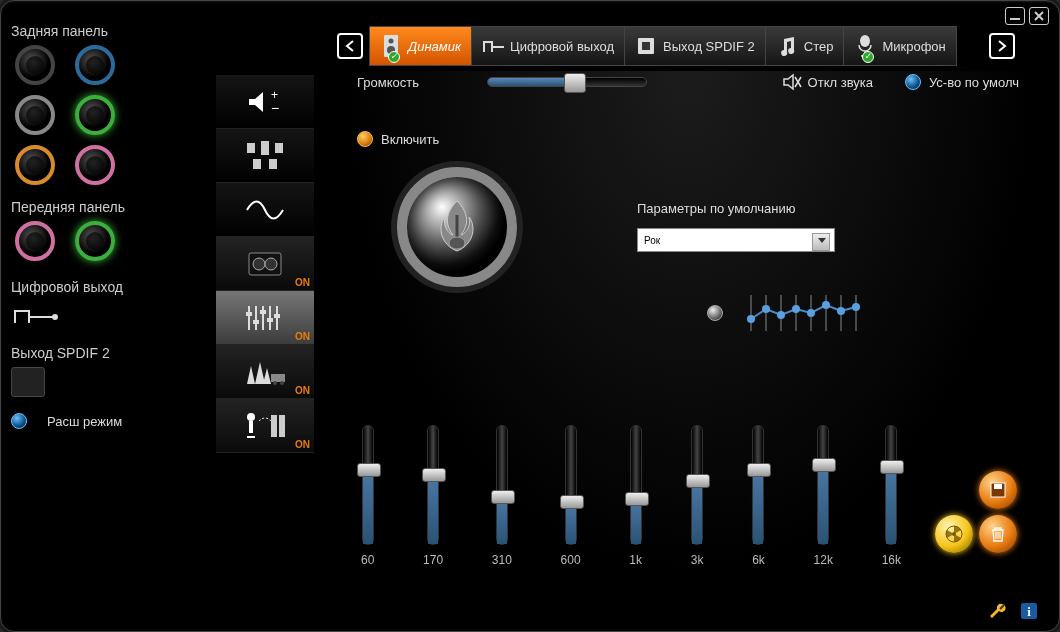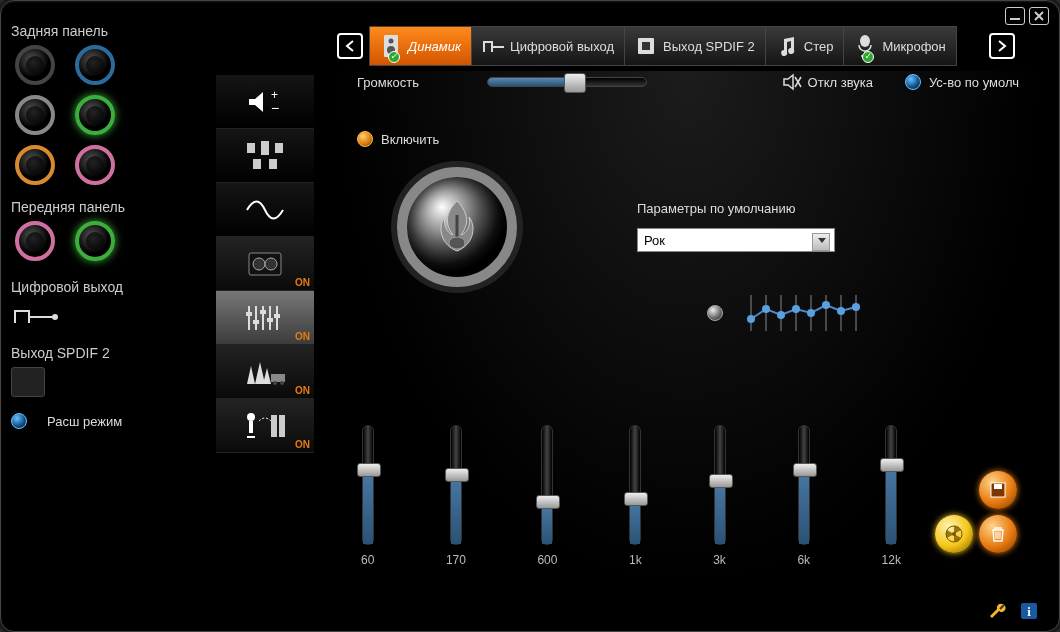--- a/index.html
+++ b/index.html
@@ -80,21 +80,21 @@
   .enable-row { margin-top:40px; display:flex; align-items:center; gap:8px;}
   .disc {
     width:120px; height:120px; border-radius:50%; margin-top:20px; margin-left:40px;
     background: radial-gradient(circle at 35% 30%, #fff 0%, #c8c8c8 12%, #555 40%, #111 60%, #000 70%);
     border:10px solid #888; box-shadow: 0 0 0 6px #222, inset 0 0 20px #000;
     display:flex; align-items:center; justify-content:center;
   }
   .params { position:absolute; top:130px; left:300px; }
   .select {
     width:198px; height:24px; background:#fff; color:#000; border:1px solid #888; display:flex;align-items:center;
-    padding:0 6px; margin-top:12px; font-size:13px; position:relative; cursor:pointer;
+    padding:0 6px; margin-top:12px; font-size:10px; position:relative; cursor:pointer;
   }
   .select::after{ content:""; position:absolute; right:4px; top:4px; width:16px; height:16px; background:linear-gradient(#eee,#bbb); border:1px solid #999;}
   .select .caret{ position:absolute; right:8px; top:9px; width:0;height:0;border-left:4px solid transparent;border-right:4px solid transparent;border-top:5px solid #333; z-index:2;}
   .graphic-eq-mini {
     position:absolute; top:220px; left:370px; display:flex; align-items:center; gap:18px;
   }
   .mini-radio { width:16px;height:16px;border-radius:50%;background:radial-gradient(circle at 35% 30%,#eee,#666 60%,#222);border:1px solid #aaa; cursor:pointer;}
   .mini-eq { width:120px; height:44px; position:relative; }
   .eq-section { position:absolute; left:24px; right:138px; bottom:14px; }
   .eq-bands { display:flex; justify-content:space-between; }
@@ -404,20 +404,27 @@
           </div>
           <div class="band">
     <div class="v-slider">
       <div class="vfill" style="height:60%;"></div>
       <div class="vthumb" style="top:42.400000000000006px;"></div>
     </div>
     <div class="band-label">170</div>
           </div>
           <div class="band">
     <div class="v-slider">
+      <div class="vfill" style="height:40%;"></div>
+      <div class="vthumb" style="top:63.599999999999994px;"></div>
+    </div>
+    <div class="band-label">310</div>
+          </div>
+          <div class="band">
+    <div class="v-slider">
       <div class="vfill" style="height:35%;"></div>
       <div class="vthumb" style="top:68.9px;"></div>
     </div>
     <div class="band-label">600</div>
           </div>
           <div class="band">
     <div class="v-slider">
       <div class="vfill" style="height:38%;"></div>
       <div class="vthumb" style="top:65.72px;"></div>
     </div>
@@ -436,20 +443,27 @@
       <div class="vthumb" style="top:37.099999999999994px;"></div>
     </div>
     <div class="band-label">6k</div>
           </div>
           <div class="band">
     <div class="v-slider">
       <div class="vfill" style="height:70%;"></div>
       <div class="vthumb" style="top:31.799999999999997px;"></div>
     </div>
     <div class="band-label">12k</div>
+          </div>
+          <div class="band">
+    <div class="v-slider">
+      <div class="vfill" style="height:68%;"></div>
+      <div class="vthumb" style="top:33.92px;"></div>
+    </div>
+    <div class="band-label">16k</div>
           </div>
         </div>
     </div>
 
     <div class="side-btns">
       <div style="display:flex;gap:6px;flex-direction:column;align-items:flex-end">
         <div class="orb">
           <svg width="18" height="18">
               <rect x="2" y="2" width="14" height="14" fill="#7a3800" stroke="#fff" stroke-width="1"></rect>
               <rect x="5" y="3" width="8" height="5" fill="#fff"></rect>

